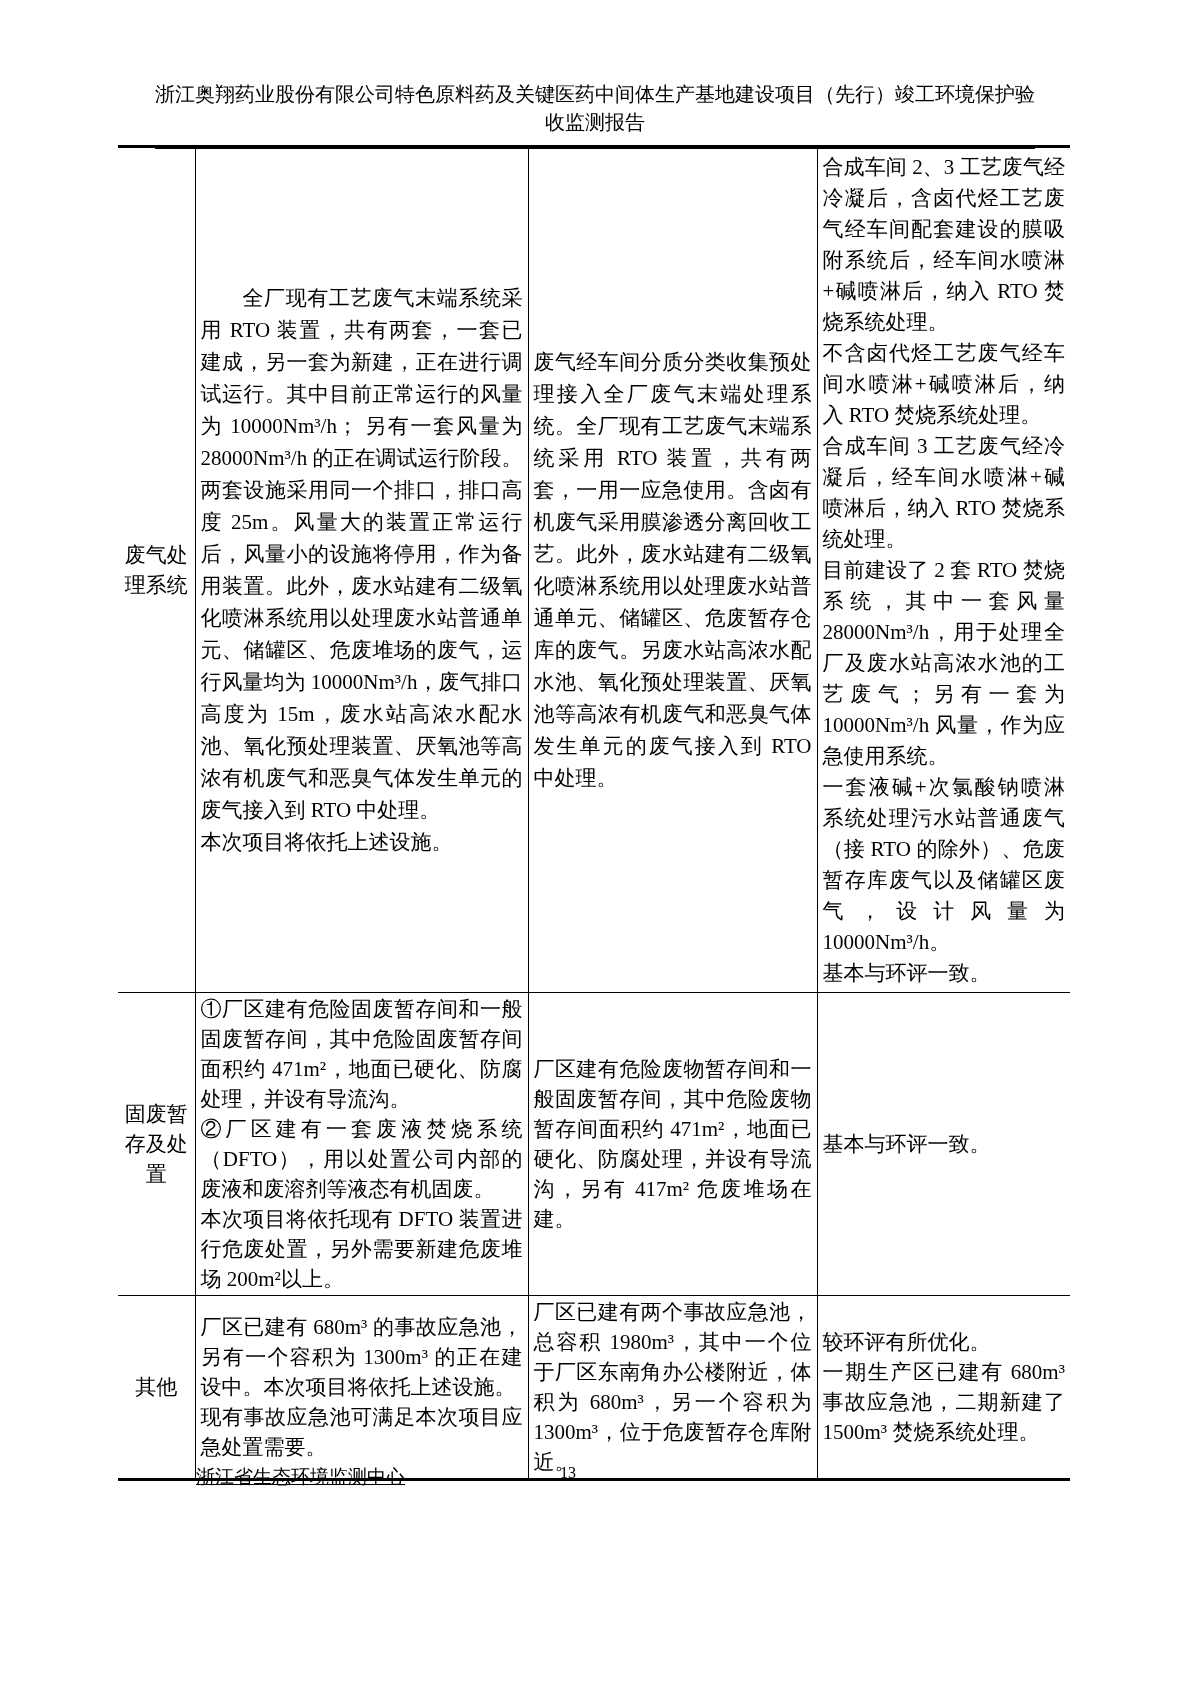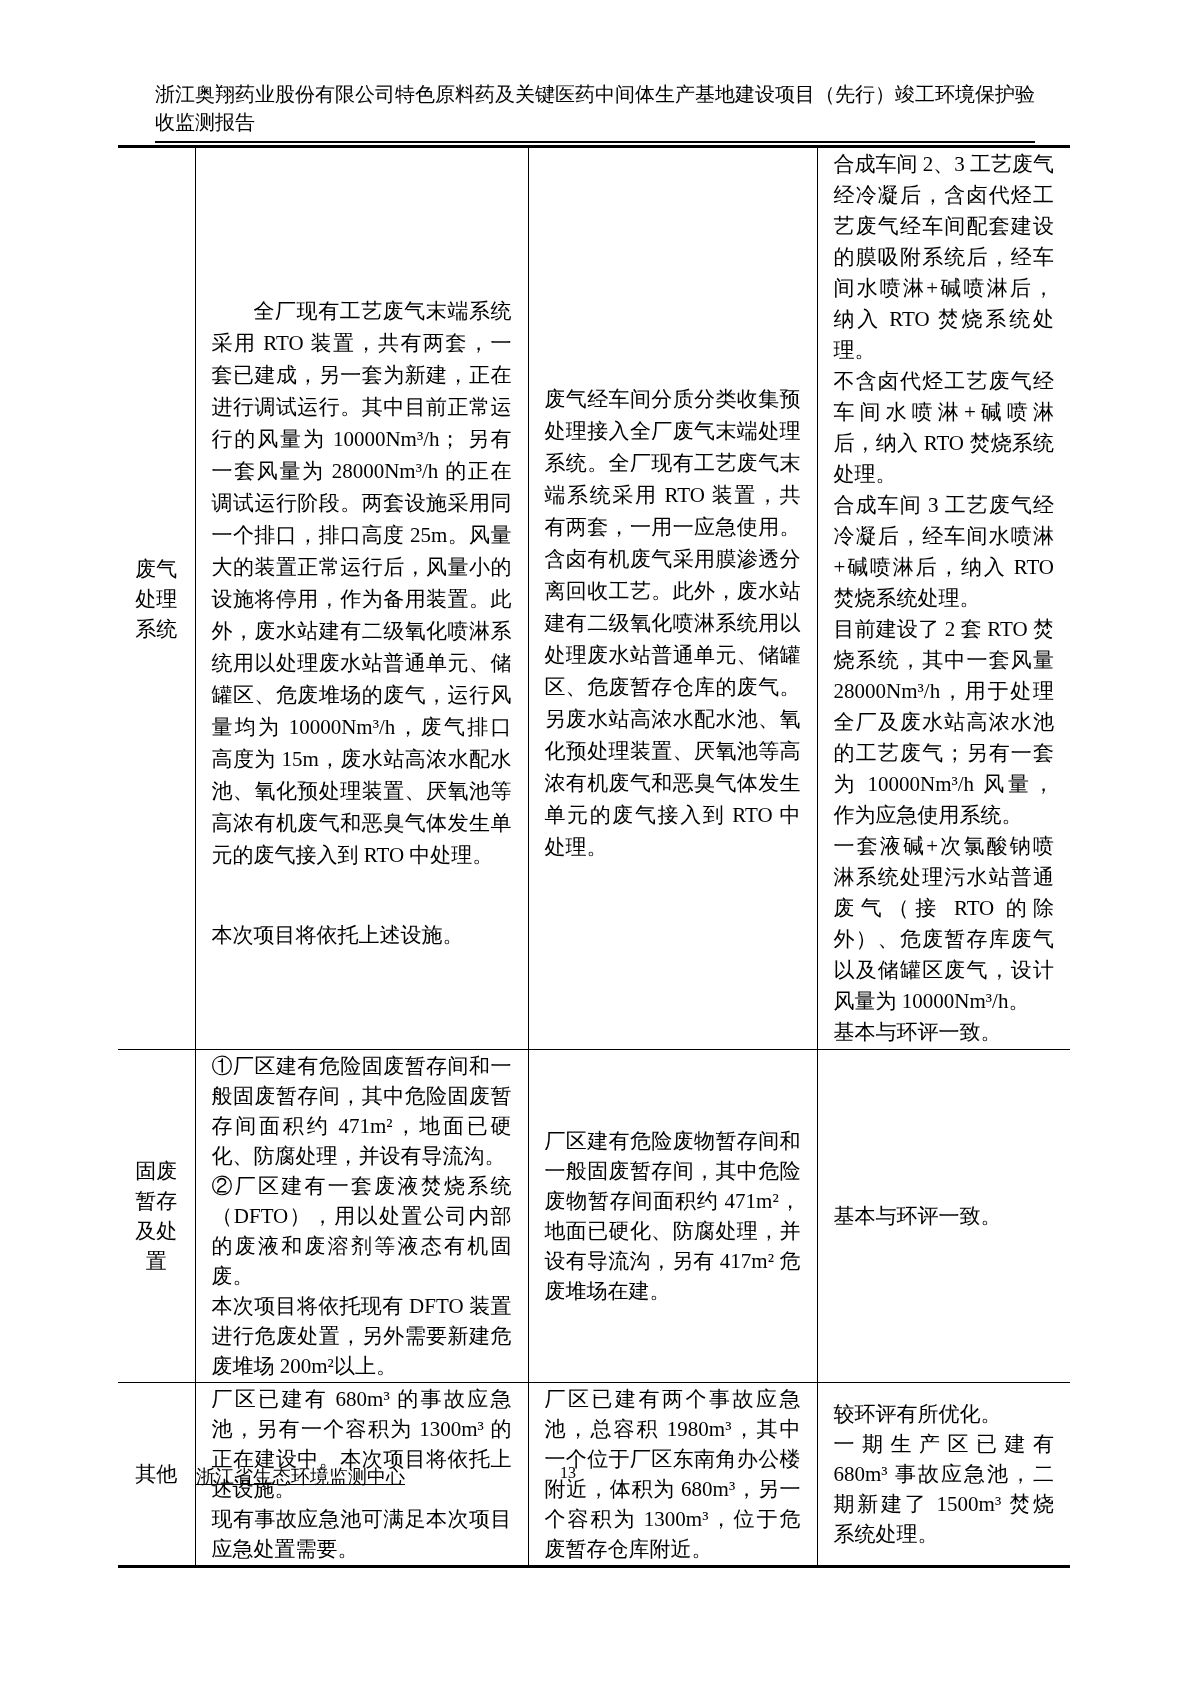--- a/index.html
+++ b/index.html
@@ -11,51 +11,52 @@
     background: #ffffff;
     color: #000000;
     font-family: "Liberation Serif", "DejaVu Serif", serif;
     overflow: hidden;
   }
   .header {
     position: absolute;
     top: 80px;
     left: 155px;
     width: 880px;
+    text-align: center;
     font-size: 20px;
     line-height: 28px;
-    padding-bottom: 5px;
+    padding-bottom: 11px;
     border-bottom: 2px solid #000;
   }
   table.cmp {
     position: absolute;
     top: 145px;
     left: 118px;
     width: 952px;
     border-collapse: collapse;
     table-layout: fixed;
     border-top: 3px solid #000;
     border-bottom: 3px solid #000;
   }
   table.cmp td {
     vertical-align: middle;
     font-size: 21px;
-    padding: 1px 16px;
+    padding: 1px 5px;
     overflow: hidden;
   }
   table.cmp td + td { border-left: 1px solid #000; }
   table.cmp tr + tr td { border-top: 1px solid #000; }
   td.rowlabel {
     text-align: center;
     line-height: 30px;
     padding: 1px 6px;
   }
   p { margin: 0; text-align: justify; }
   p.indent { text-indent: 2em; }
-  .lh32 p { line-height: 32px; margin-top: 48px; }
+  .lh32 p { line-height: 32px; }
   .lh31 p { line-height: 31px; }
   .lh30 p { line-height: 30px; }
   .footer-org {
     position: absolute;
     top: 1464px;
     left: 196px;
     font-size: 19px;
     text-decoration: underline;
   }
   .footer-page {

